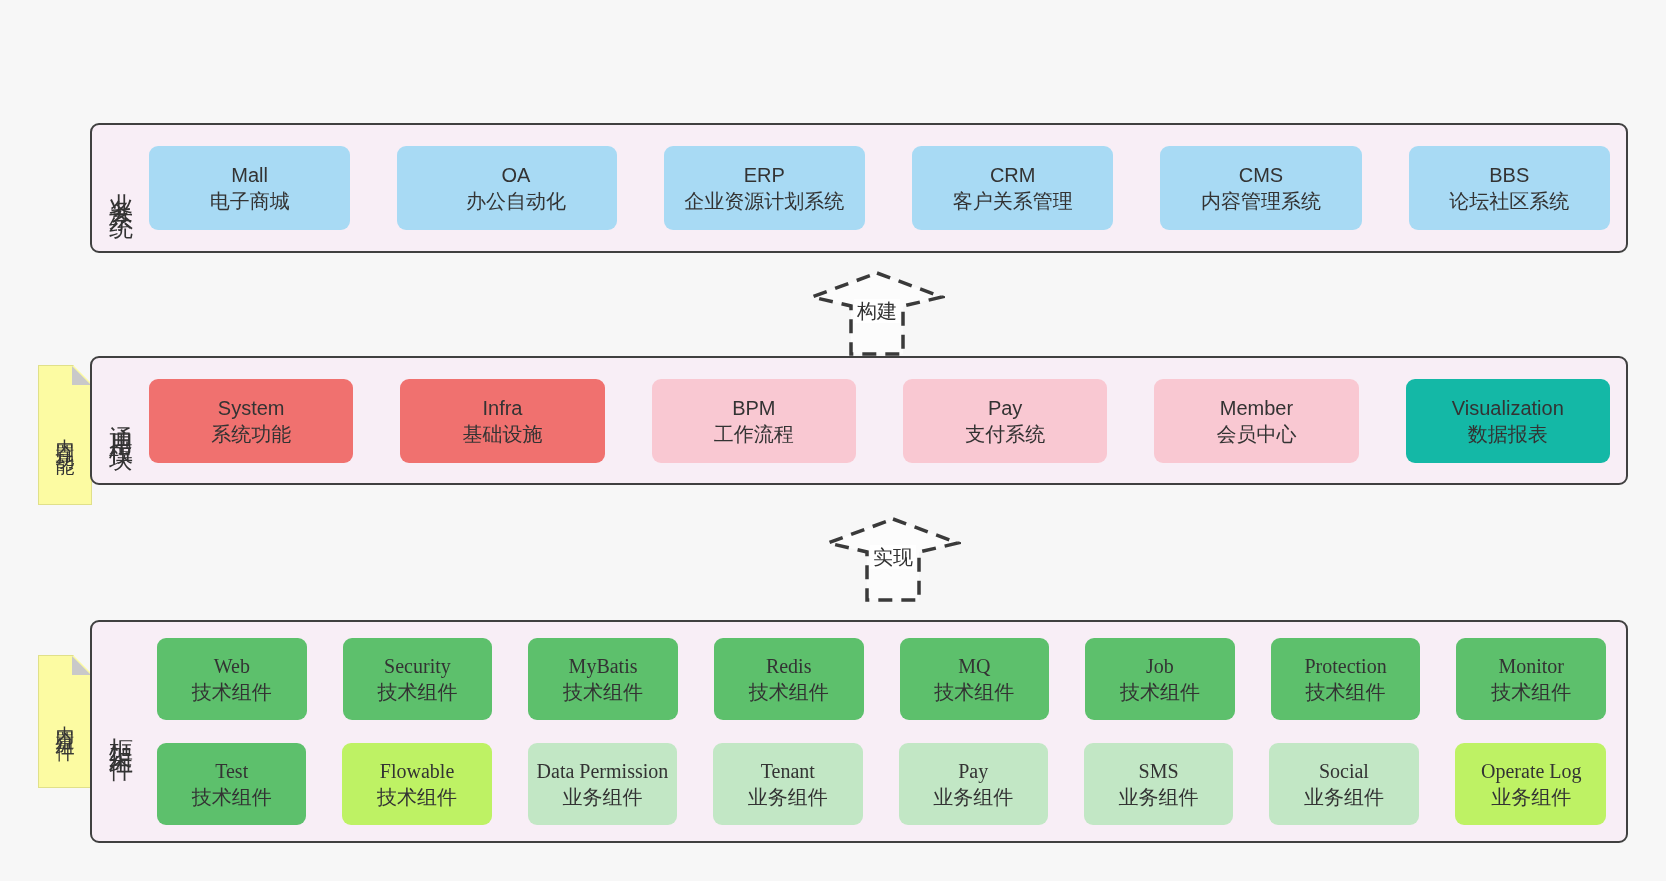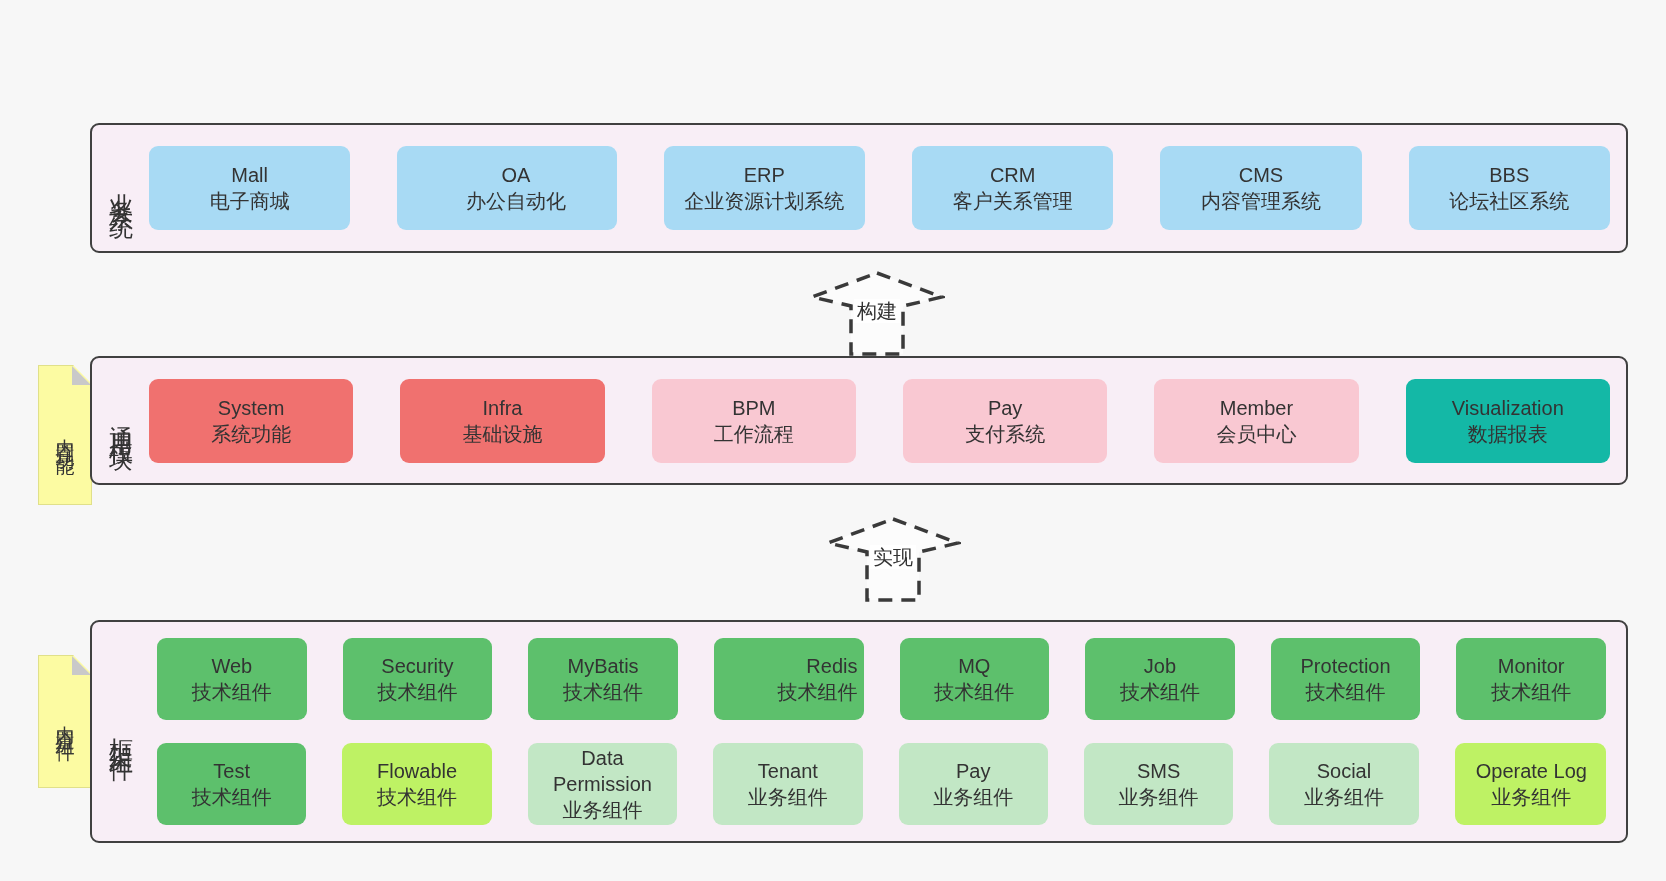--- a/index.html
+++ b/index.html
@@ -23,21 +23,21 @@
   }
   
   .boxes6{
     position:absolute;left:57px;right:16px;top:0;bottom:0;
     display:flex;align-items:center;gap:47px;
   }
   .grid8{
     position:absolute;left:65px;right:20px;top:16px;
     display:flex;flex-direction:column;gap:23px;
   }
-  .row8{display:flex;gap:36px;}
+  .row8{display:flex;gap:36px;font-family:Liberation Serif, serif;}
   .box{
     flex:1;height:84px;border-radius:9px;
     display:flex;flex-direction:column;justify-content:center;
     text-align:center;padding:0 6px;box-sizing:border-box;
   }
   .row8 .box{height:82px;}
   .box-title,.box-sub{font-size:20px;line-height:26px;color:var(--text);}
   
   .note{
     position:absolute;left:38px;width:54px;z-index:0;
@@ -168,21 +168,21 @@
             <div class="box-sub">技术组件</div>
           </div>
           <div class="box" style="background: rgb(93, 192, 108);">
             <div class="box-title">Security</div>
             <div class="box-sub">技术组件</div>
           </div>
           <div class="box" style="background: rgb(93, 192, 108);">
             <div class="box-title">MyBatis</div>
             <div class="box-sub">技术组件</div>
           </div>
-          <div class="box" style="background: rgb(93, 192, 108); align-items: flex-end;">
+          <div class="box" style="background: rgb(93, 192, 108);">
             <div class="box-title">Redis</div>
             <div class="box-sub">技术组件</div>
           </div>
           <div class="box" style="background: rgb(93, 192, 108);">
             <div class="box-title">MQ</div>
             <div class="box-sub">技术组件</div>
           </div>
           <div class="box" style="background: rgb(93, 192, 108);">
             <div class="box-title">Job</div>
             <div class="box-sub">技术组件</div>

